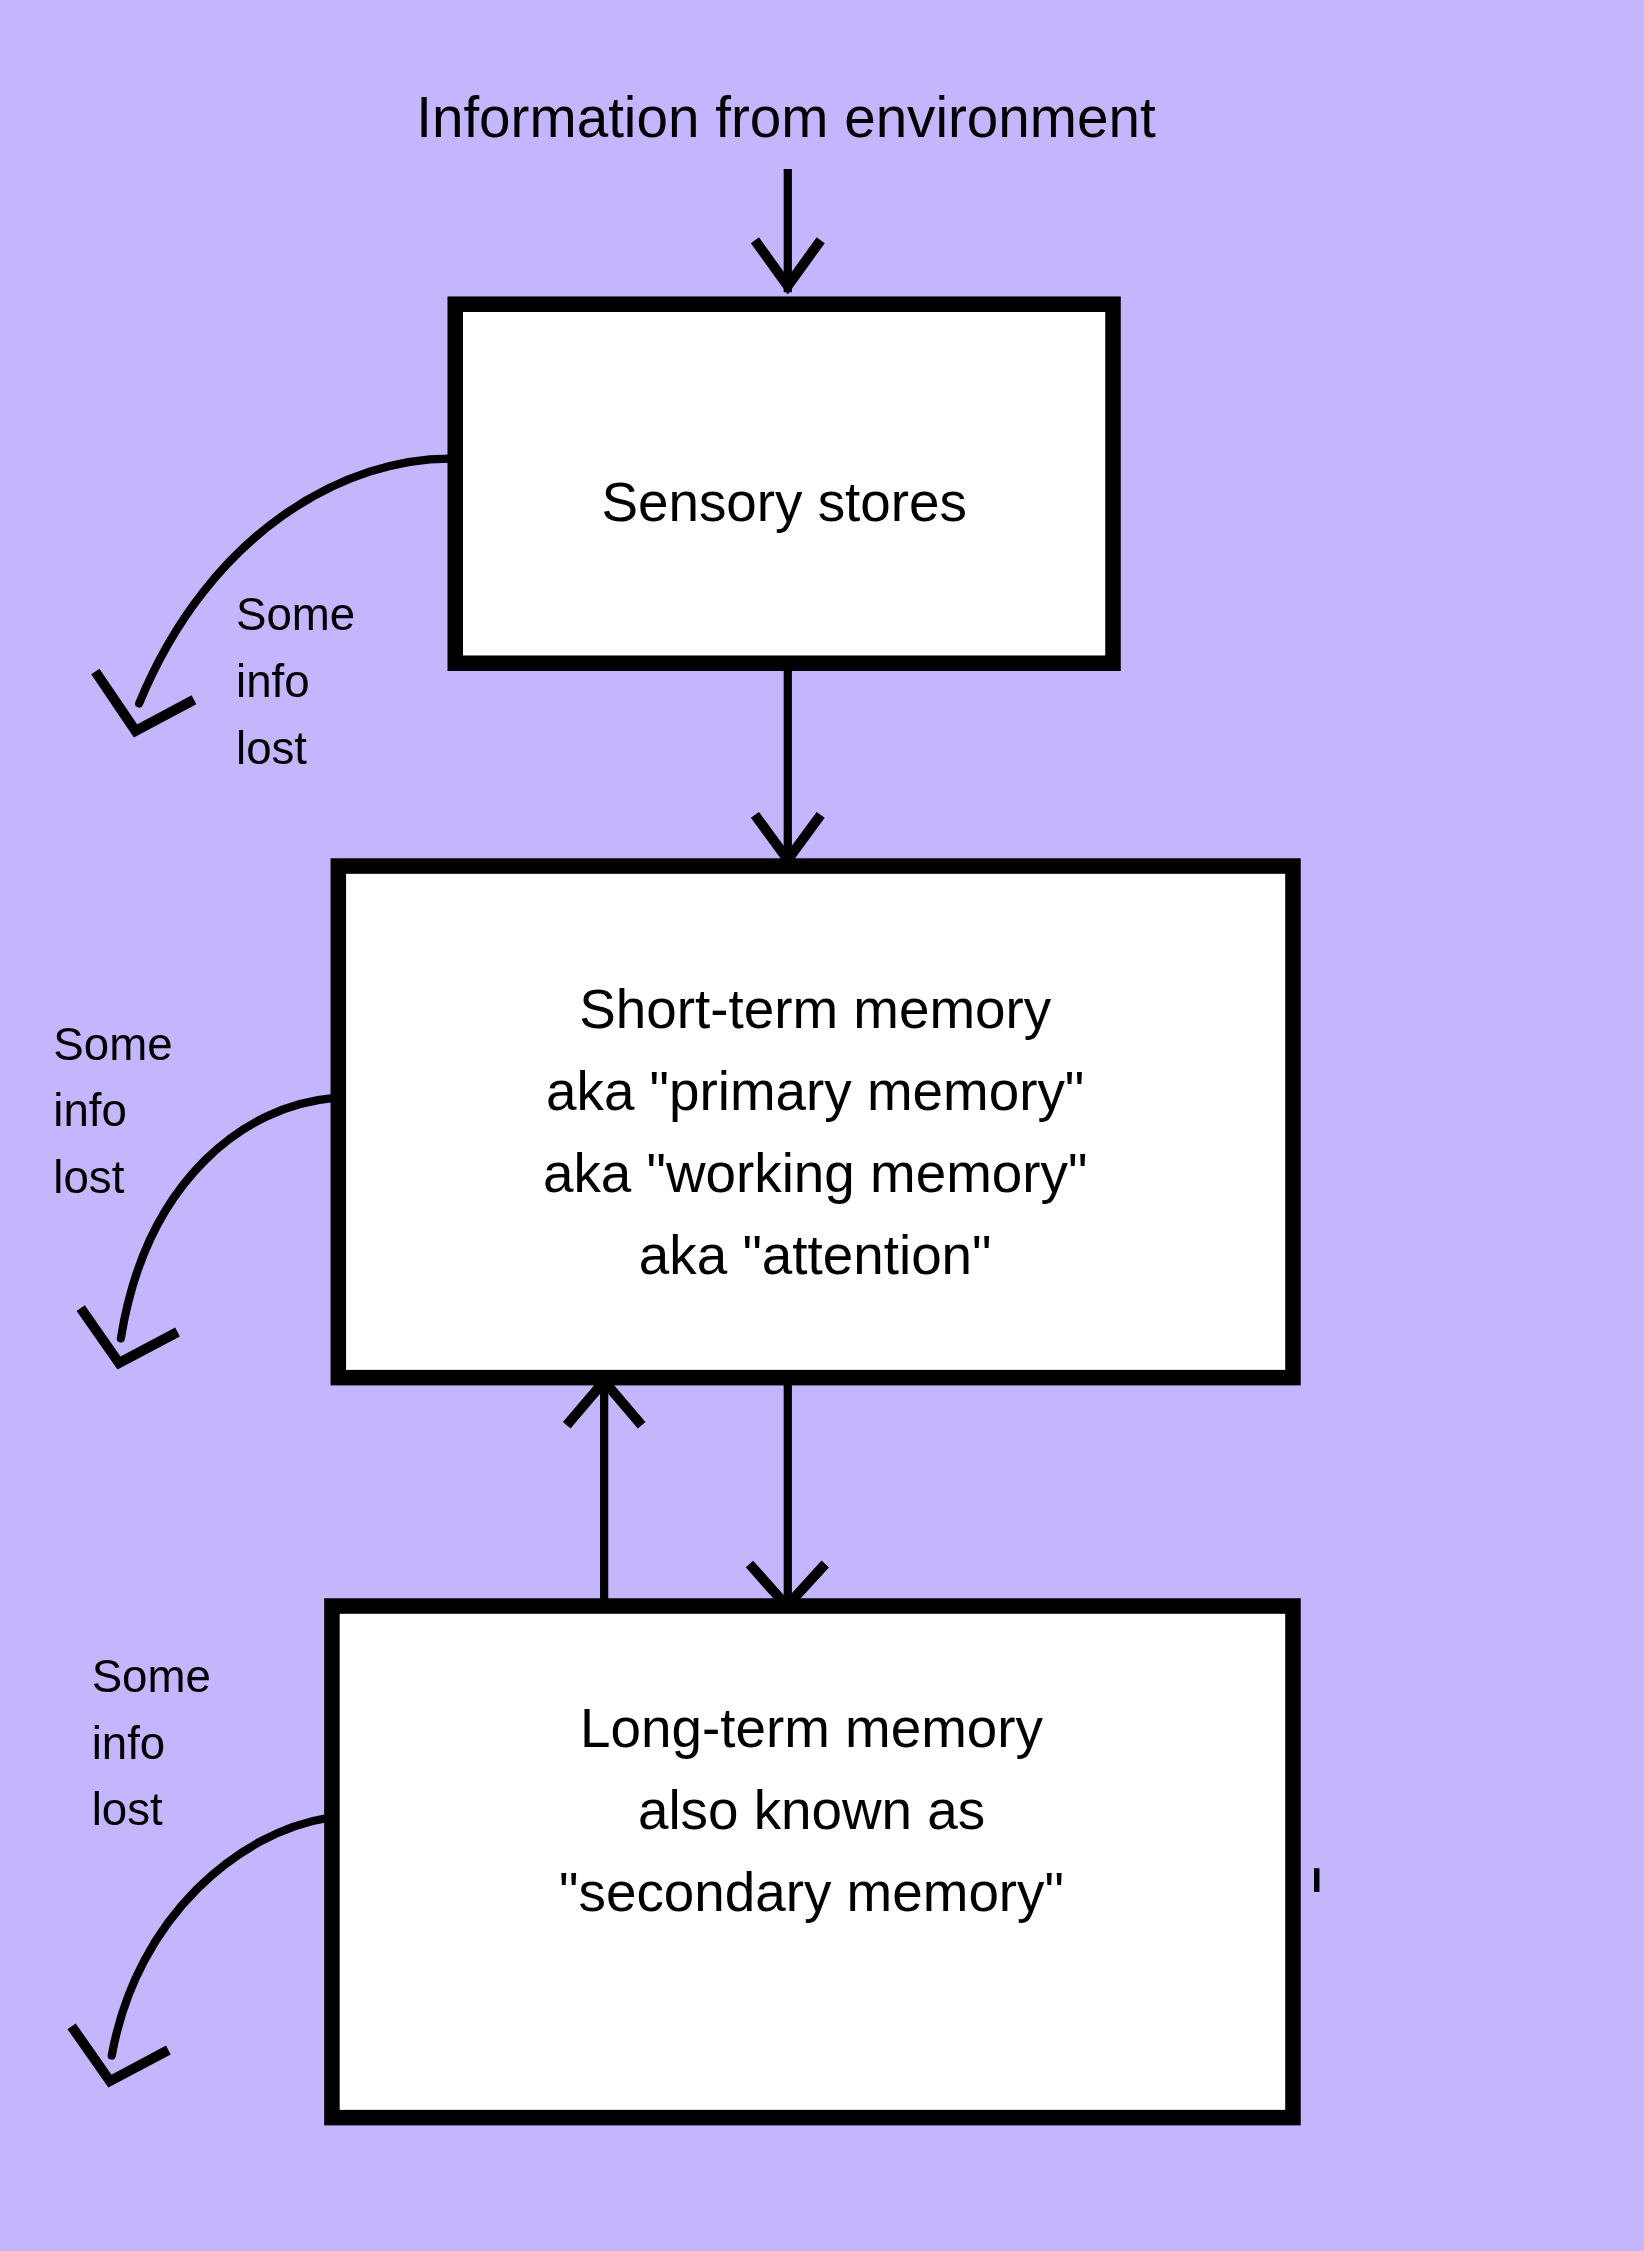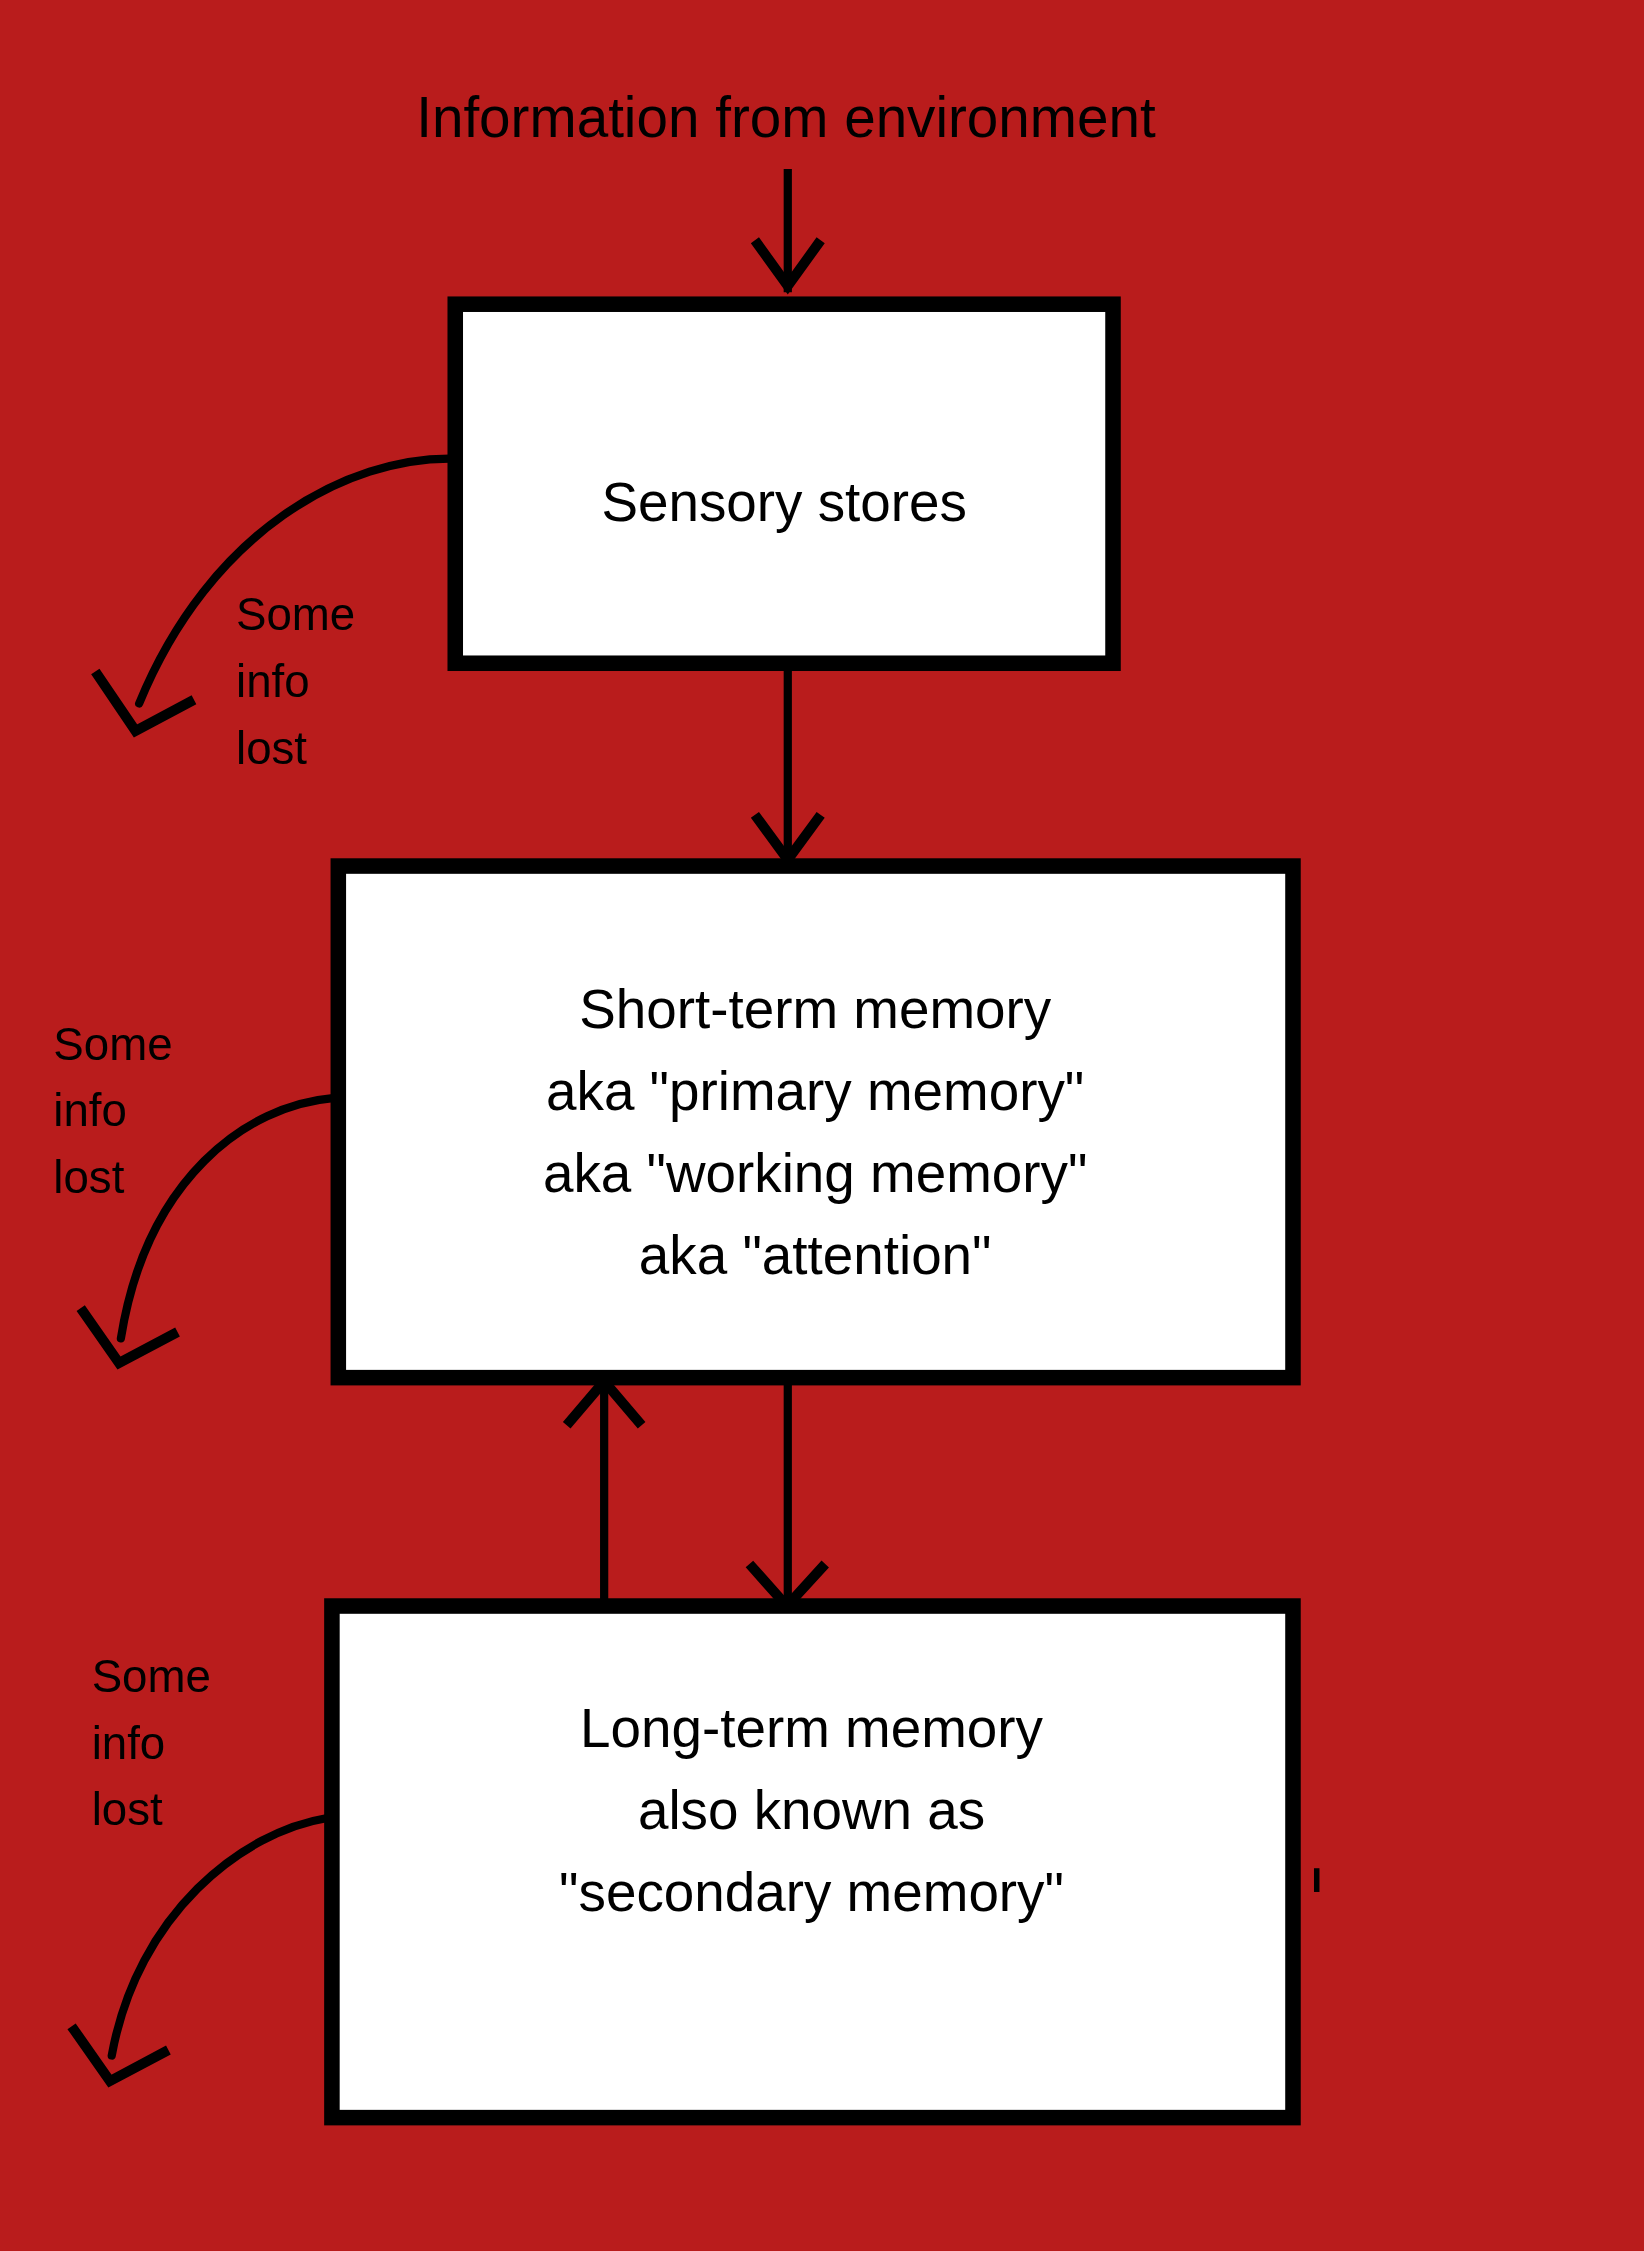--- a/index.html
+++ b/index.html
@@ -4,21 +4,21 @@
 <style>
   html, body {
     margin: 0;
     padding: 0;
     background: #ffffff;
   }
   #stage {
     position: relative;
     width: 1645px;
     height: 2251px;
-    background: #b91c1c;
+    background: #c4b5fd;
     overflow: hidden;
     font-family: "Liberation Sans", sans-serif;
   }
   svg.diagram {
     position: absolute;
     left: 0;
     top: 0;
     width: 1645px;
     height: 2251px;
     display: block;

